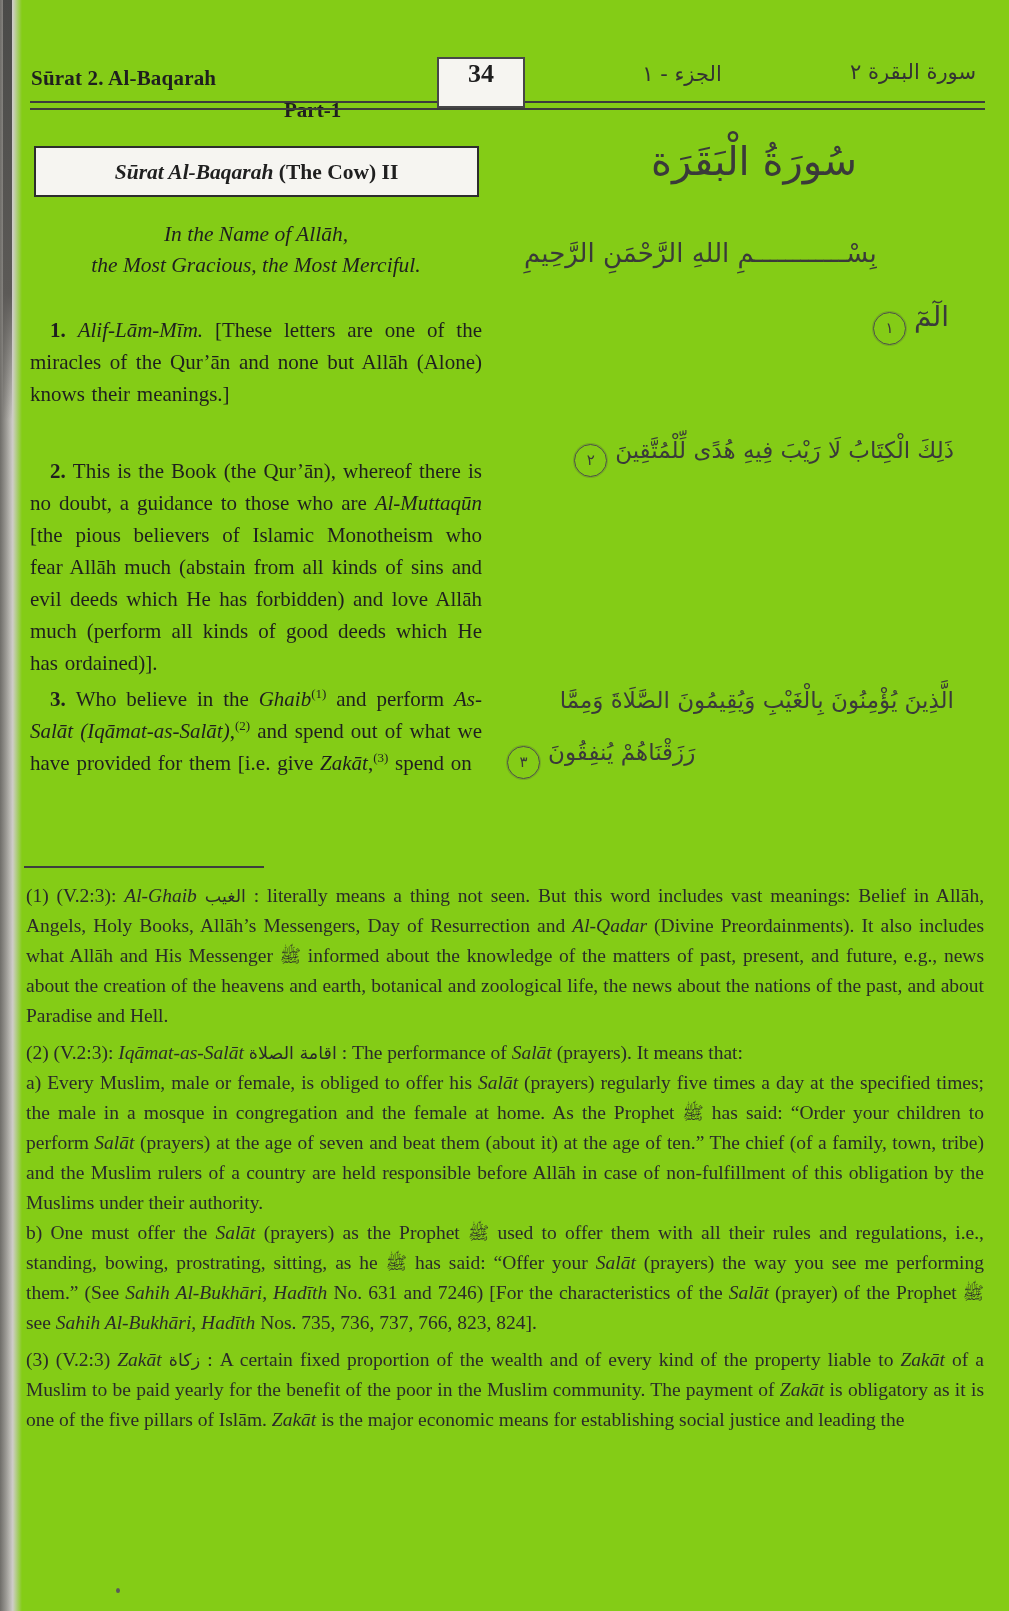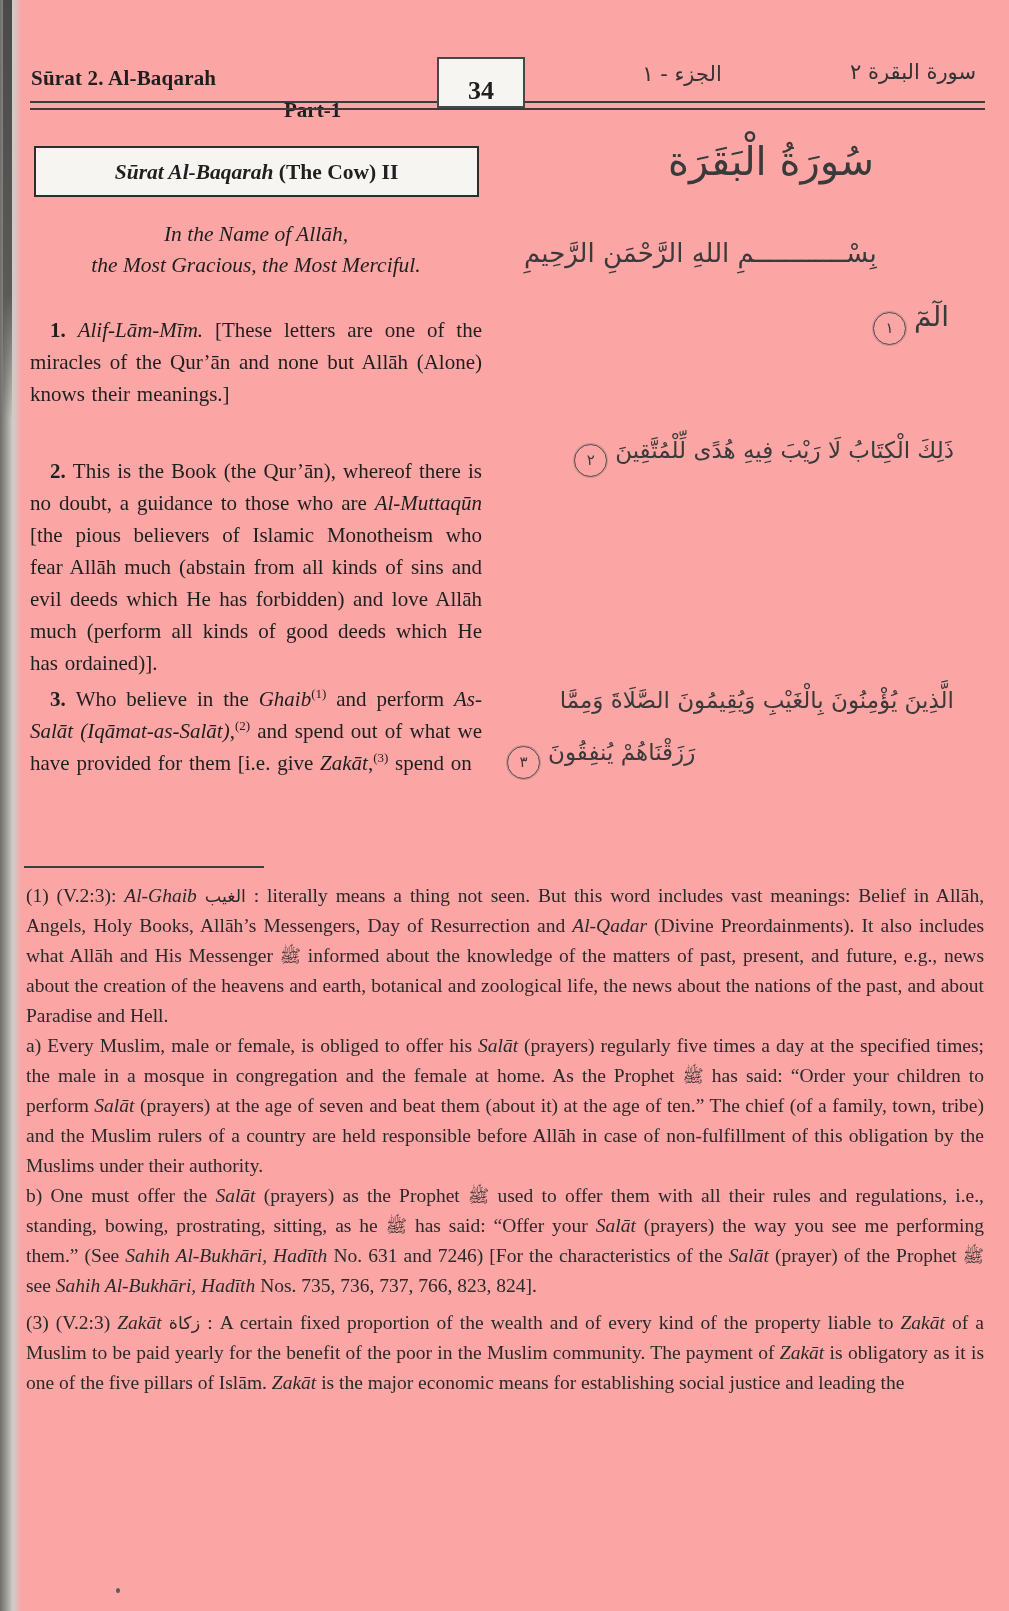--- a/index.html
+++ b/index.html
@@ -1,20 +1,20 @@
 <!DOCTYPE html>
 <html lang="en"><head>
 <meta charset="utf-8">
 <style>
   html,body{margin:0;padding:0;background:#d9d7d2;}
   .page{
     position:relative;
     width:1009px;height:1611px;
     margin:0 auto;
-    background:#fca5a5;
+    background:#84cc16;
     font-family:"Liberation Serif", serif;
     color:#1f1f1f;
     overflow:hidden;
   }
   
   .gutter{
     position:absolute;left:0;top:0;width:22px;height:100%;
     background:linear-gradient(90deg,#6f6d69 0%,#9b9994 28%,#cfcdc8 58%,rgba(246,245,241,0) 100%);
   }
   .gutter-dark-top{
@@ -22,21 +22,21 @@
     background:linear-gradient(180deg,#4a4a48 0%,#5c5a57 70%,rgba(90,88,85,0) 100%);
     border-radius:0 0 4px 4px;
   }
 
   
   .hdr-surah-en{position:absolute;left:31px;top:66px;font-size:21px;font-weight:bold;letter-spacing:.2px;}
   .hdr-part{position:absolute;left:284px;top:66px;font-size:21px;font-weight:bold;margin-top:32px;}
   .pagebox{
     position:absolute;left:437px;top:57px;width:84px;height:47px;
     border:2px solid #474747;background:#f6f5f1;z-index:2;
-    display:flex;align-items:flex-end;justify-content:center;
+    display:flex;align-items:flex-start;justify-content:center;
     font-size:26px;font-weight:bold;
   }
   .ar{font-family:"DejaVu Sans", sans-serif;direction:rtl;unicode-bidi:isolate;}
   .hdr-juz{position:absolute;left:616px;top:62px;width:132px;text-align:center;font-size:21px;color:#333;}
   .hdr-surah-ar{position:absolute;right:33px;top:60px;font-size:21px;color:#333;text-align:right;}
   .double-rule{
     position:absolute;left:30px;right:24px;top:101px;height:5px;
     border-top:2px solid #3c3c3c;border-bottom:2px solid #3c3c3c;
   }
 
@@ -52,21 +52,21 @@
   .bd{font-weight:bold;}
   .bismillah{margin:22px 0 0 0;text-align:center;font-style:italic;font-size:21.5px;line-height:31px;}
   p.verse{margin:0;text-align:justify;text-indent:20px;word-spacing:1.5px;}
   p.v1{margin-top:33px;}
   p.v2{margin-top:45px;}
   p.v3{margin-top:4px;}
   sup{font-size:13px;line-height:0;vertical-align:super;}
 
   
   .ar-block{position:absolute;font-family:"DejaVu Sans", sans-serif;direction:rtl;color:#3a3a3a;}
-  .ar-title{right:43px;top:138px;width:390px;text-align:center;font-size:40px;}
+  .ar-title{right:60px;top:138px;width:390px;text-align:center;font-size:40px;}
   .ar-basmala{right:55px;top:238px;width:430px;text-align:left;font-size:26px;white-space:nowrap;}
   .ar-ayah1{right:60px;top:300px;font-size:28px;}
   .ar-ayah2{right:55px;top:437px;width:455px;text-align:right;font-size:23px;white-space:nowrap;}
   .ar-ayah3{right:55px;top:674px;width:455px;font-size:23px;line-height:52px;}
   .ar-ayah3 .l2{text-align:left;white-space:nowrap;}
   .aya-marker{
     display:inline-flex;align-items:center;justify-content:center;
     width:31px;height:31px;border:1.5px solid #4c4c4c;border-radius:50%;
     font-size:15px;line-height:1;margin:0 8px;vertical-align:-7px;
     box-shadow:0 0 0 1px rgba(76,76,76,.25);
@@ -129,19 +129,20 @@
     <div class="l2">
       <span>رَزَقْنَاهُمْ يُنفِقُونَ</span><span class="aya-marker">
           <span>٣</span>
         </span>
     </div>
   </div>
 
   <div class="fn-rule"></div>
   <div class="footnotes">
     <p><span>(1) (V.2:3): </span><span class="it">Al-Ghaib</span><span> </span><span class="ar-inline" lang="ar">الغيب</span><span> : literally means a thing not seen. But this word includes vast meanings: Belief in Allāh, Angels, Holy Books, Allāh’s Messengers, Day of Resurrection and </span><span class="it">Al-Qadar</span><span> (Divine Preordainments). It also includes what Allāh and His Messenger </span><span class="ar-inline" lang="ar">ﷺ</span><span> informed about the knowledge of the matters of past, present, and future, e.g., news about the creation of the heavens and earth, botanical and zoological life, the news about the nations of the past, and about Paradise and Hell.</span></p>
+    <p class="gap"><span>(2) (V.2:3): </span><span class="it">Iqāmat-as-Salāt</span><span> </span><span class="ar-inline" lang="ar">اقامة الصلاة</span><span> : The performance of </span><span class="it">Salāt</span><span> (prayers). It means that:</span></p>
     <p><span>a) Every Muslim, male or female, is obliged to offer his </span><span class="it">Salāt</span><span> (prayers) regularly five times a day at the specified times; the male in a mosque in congregation and the female at home. As the Prophet </span><span class="ar-inline" lang="ar">ﷺ</span><span> has said: “Order your children to perform </span><span class="it">Salāt</span><span> (prayers) at the age of seven and beat them (about it) at the age of ten.” The chief (of a family, town, tribe) and the Muslim rulers of a country are held responsible before Allāh in case of non-fulfillment of this obligation by the Muslims under their authority.</span></p>
     <p><span>b) One must offer the </span><span class="it">Salāt</span><span> (prayers) as the Prophet </span><span class="ar-inline" lang="ar">ﷺ</span><span> used to offer them with all their rules and regulations, i.e., standing, bowing, prostrating, sitting, as he </span><span class="ar-inline" lang="ar">ﷺ</span><span> has said: “Offer your </span><span class="it">Salāt</span><span> (prayers) the way you see me performing them.” (See </span><span class="it">Sahih Al-Bukhāri, Hadīth</span><span> No. 631 and 7246) [For the characteristics of the </span><span class="it">Salāt</span><span> (prayer) of the Prophet </span><span class="ar-inline" lang="ar">ﷺ</span><span> see </span><span class="it">Sahih Al-Bukhāri, Hadīth</span><span> Nos. 735, 736, 737, 766, 823, 824].</span></p>
     <p class="gap"><span>(3) (V.2:3) </span><span class="it">Zakāt</span><span> </span><span class="ar-inline" lang="ar">زكاة</span><span> : A certain fixed proportion of the wealth and of every kind of the property liable to </span><span class="it">Zakāt</span><span> of a Muslim to be paid yearly for the benefit of the poor in the Muslim community. The payment of </span><span class="it">Zakāt</span><span> is obligatory as it is one of the five pillars of Islām. </span><span class="it">Zakāt</span><span> is the major economic means for establishing social justice and leading the</span></p>
   </div>
 
   <div class="artifact-dot"></div>
 </div>
 
 </body></html>

